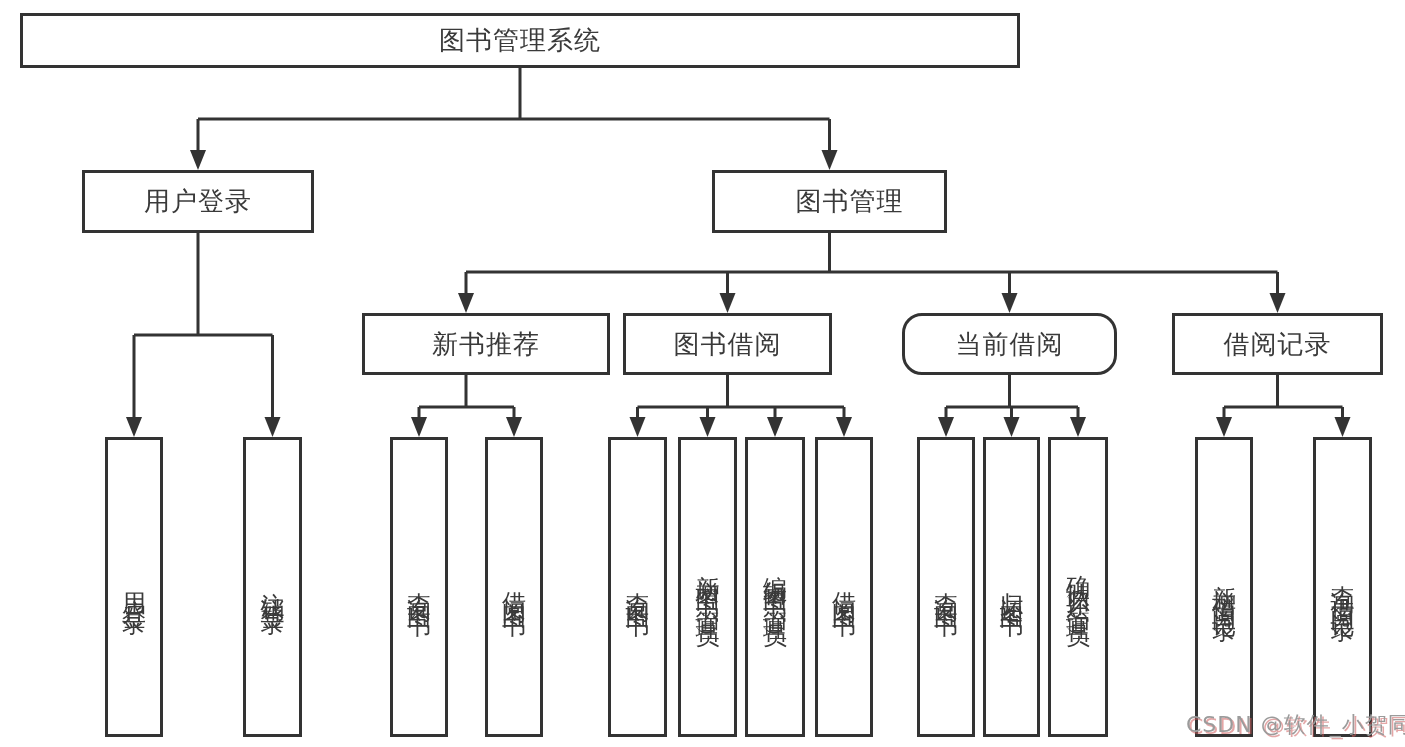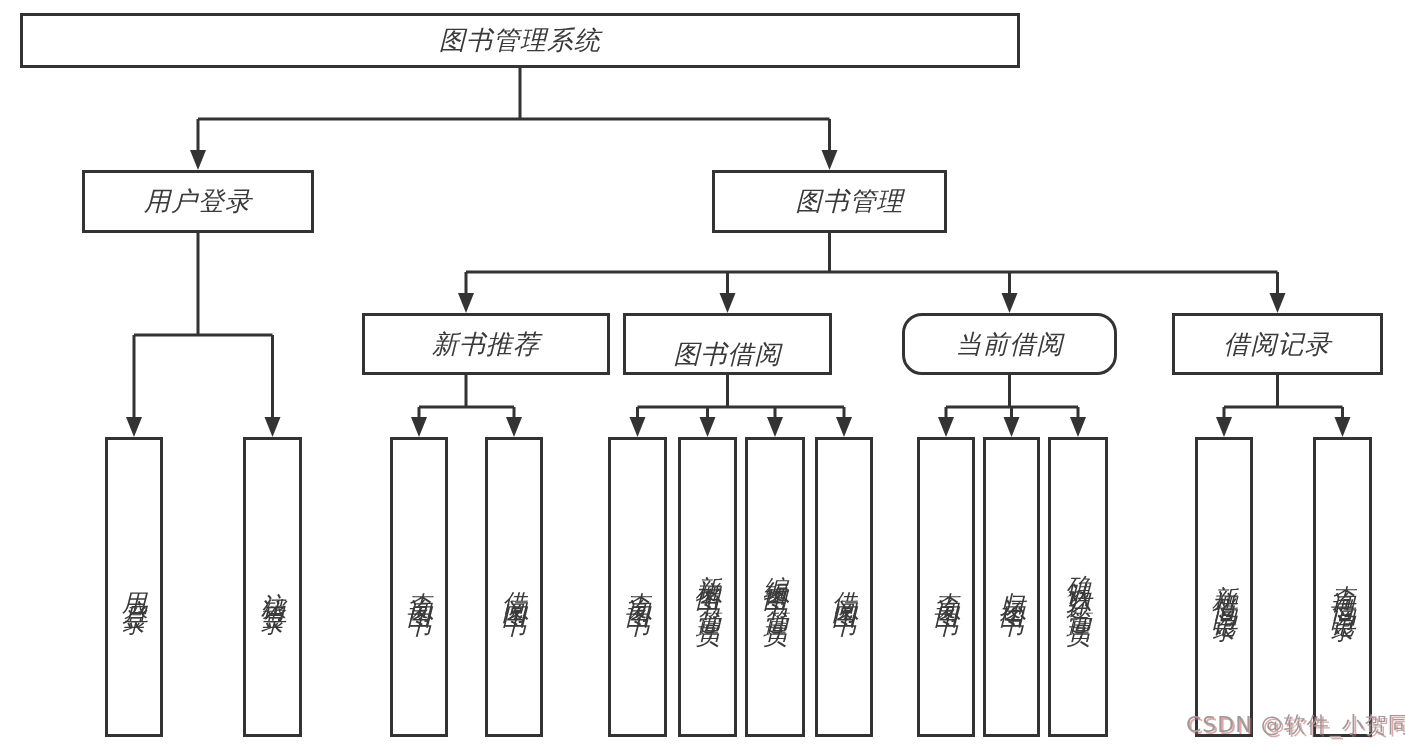--- a/index.html
+++ b/index.html
@@ -24,21 +24,20 @@
   #nodes { position: absolute; left: 0; top: 0; z-index: 2; }
   .node {
     position: absolute;
     box-sizing: border-box;
     border: 3px solid #333333;
     background: #ffffff;
     display: flex;
     align-items: center;
     justify-content: center;
     color: #3a3a3a;
-    font-style: italic;
   }
   .node.horizontal {
     font-size: 26px;
     letter-spacing: 1px;
     white-space: nowrap;
   }
   .node.vertical {
     font-size: 24px;
     letter-spacing: 7px;
   }
@@ -92,21 +91,21 @@
       </div>
       <div class="node horizontal" style="left: 82px; top: 170px; width: 232px; height: 63px;">
         <span class="label">用户登录</span>
       </div>
       <div class="node horizontal" style="left: 712px; top: 170px; width: 235px; height: 63px; padding-left: 40px;">
         <span class="label">图书管理</span>
       </div>
       <div class="node horizontal" style="left: 362px; top: 313px; width: 248px; height: 62px;">
         <span class="label">新书推荐</span>
       </div>
-      <div class="node horizontal" style="left: 623px; top: 313px; width: 209px; height: 62px; align-items: flex-end;">
+      <div class="node horizontal" style="left: 623px; top: 313px; width: 209px; height: 62px;">
         <span class="label">图书借阅</span>
       </div>
       <div class="node horizontal" style="left: 902px; top: 313px; width: 215px; height: 62px; border-radius: 20px;">
         <span class="label">当前借阅</span>
       </div>
       <div class="node horizontal" style="left: 1172px; top: 313px; width: 211px; height: 62px;">
         <span class="label">借阅记录</span>
       </div>
       <div class="node vertical" style="left: 105px; top: 437px; width: 58px; height: 300px;">
         <span class="label">用户登录</span>

